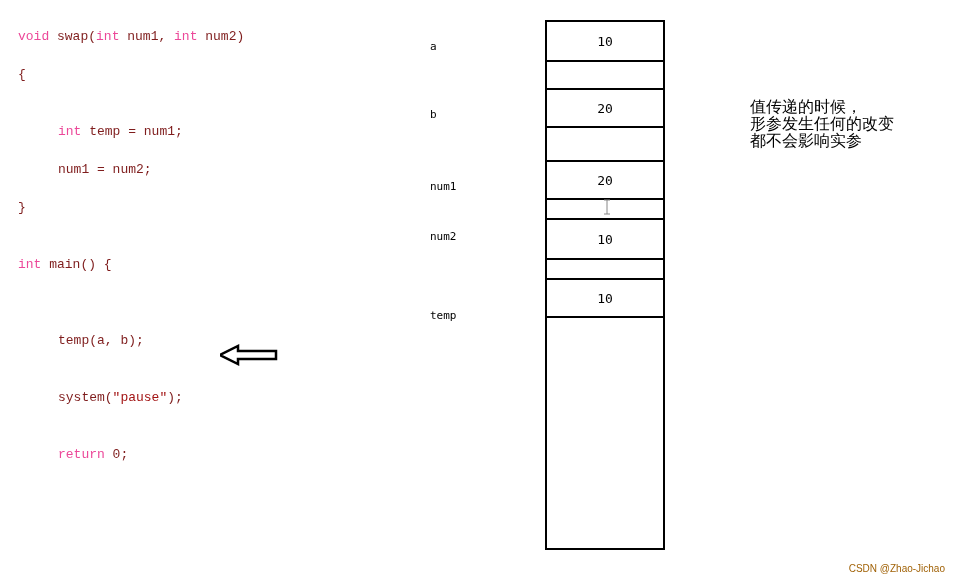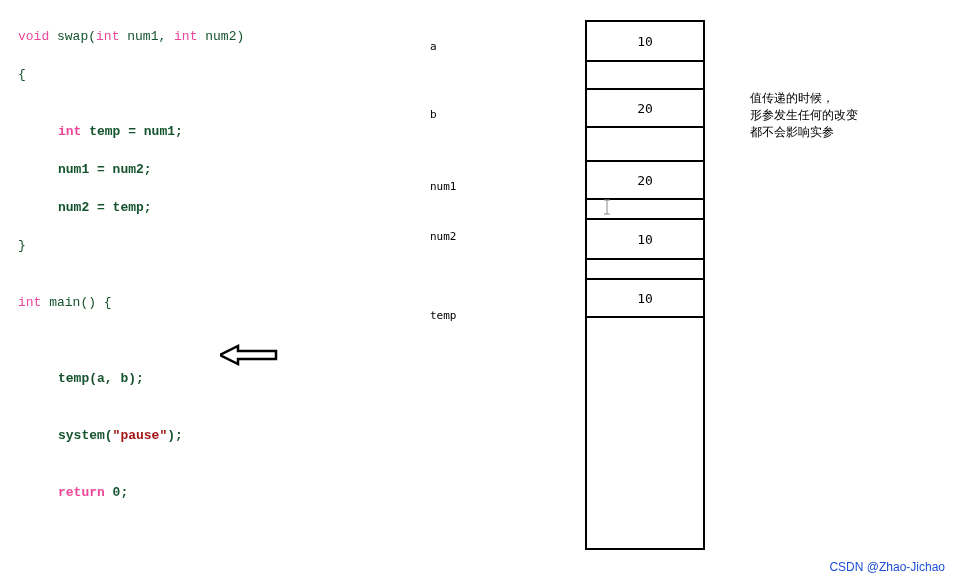--- a/index.html
+++ b/index.html
@@ -16,93 +16,91 @@
       position: absolute;
       left: 18px;
       top: 8px;
       width: 340px;
       line-height: 19px;
       white-space: pre;
       font-family: "Consolas", "Courier New", monospace;
     }
     .kw-blue { color: #ec4899; }
     .kw-red { color: #a31515; }
-    .kw-black { color: #14532d; }
-    .indent { padding-left: 40px; display: inline-block; font-weight: bold; }
+    .kw-black { color: #7f1d1d; }
+    .indent { padding-left: 40px; display: inline-block; }
     .line { display: block; }
 
     .arrow {
       position: absolute;
       left: 220px;
       top: 344px;
     }
 
     .memory-col {
       position: absolute;
       left: 545px;
       top: 20px;
       width: 125px;
       height: 540px;
     }
     .mem-outer {
       border: 2px solid #000;
       width: 120px;
       height: 530px;
       position: relative;
-      margin-left: 40px;
     }
 
     .labels-col {
       position: absolute;
       left: 430px;
       top: 20px;
       width: 60px;
       font-family: "SimSun", monospace;
     }
     .lbl {
       position: absolute;
       left: 0;
       font-size: 11px;
     }
 
     .note {
       position: absolute;
       left: 750px;
-      top: 90px;
+      top: 98px;
       font-family: "SimSun", "Microsoft YaHei", sans-serif;
-      font-size: 12px;
+      font-size: 16px;
       line-height: 17px;
       color: #000;
     }
 
     .watermark {
       position: absolute;
       right: 10px;
       bottom: 8px;
-      font-size: 12px;
-      color: #1d4ed8;
+      font-size: 10px;
+      color: #a16207;
       font-family: sans-serif;
     }
 
     .cursor-icon {
       position: absolute;
       left: 602px;
       top: 199px;
     }
   </style>
 </head>
 <body>
 
 <div class="code-block">
 <span class="line"><span class="kw-blue">void</span><span class="kw-black"> swap(</span><span class="kw-blue">int</span><span class="kw-black"> num1, </span><span class="kw-blue">int</span><span class="kw-black"> num2)</span></span>
 <span class="line kw-black">{</span>
 <span class="line"></span>
 <span class="line"><span class="indent"><span class="kw-blue">int</span><span class="kw-black"> temp = num1;</span></span></span>
 <span class="line"><span class="indent kw-black">num1 = num2;</span></span>
-<span class="line"><span class="indent kw-black">num2 = temp;</span></span>
 <span class="line kw-black">}</span>
 <span class="line"></span>
 <span class="line"><span class="kw-blue">int</span><span class="kw-black"> main() {</span></span>
 <span class="line"></span>
 <span class="line"></span>
 <span class="line"><span class="indent kw-black">temp(a, b);</span></span>
 <span class="line"></span>
 <span class="line"><span class="indent"><span class="kw-black">system(</span><span class="kw-red">"pause"</span><span class="kw-black">);</span></span></span>
 <span class="line"></span>
 <span class="line"><span class="indent"><span class="kw-blue">return</span><span class="kw-black"> 0;</span></span></span>

